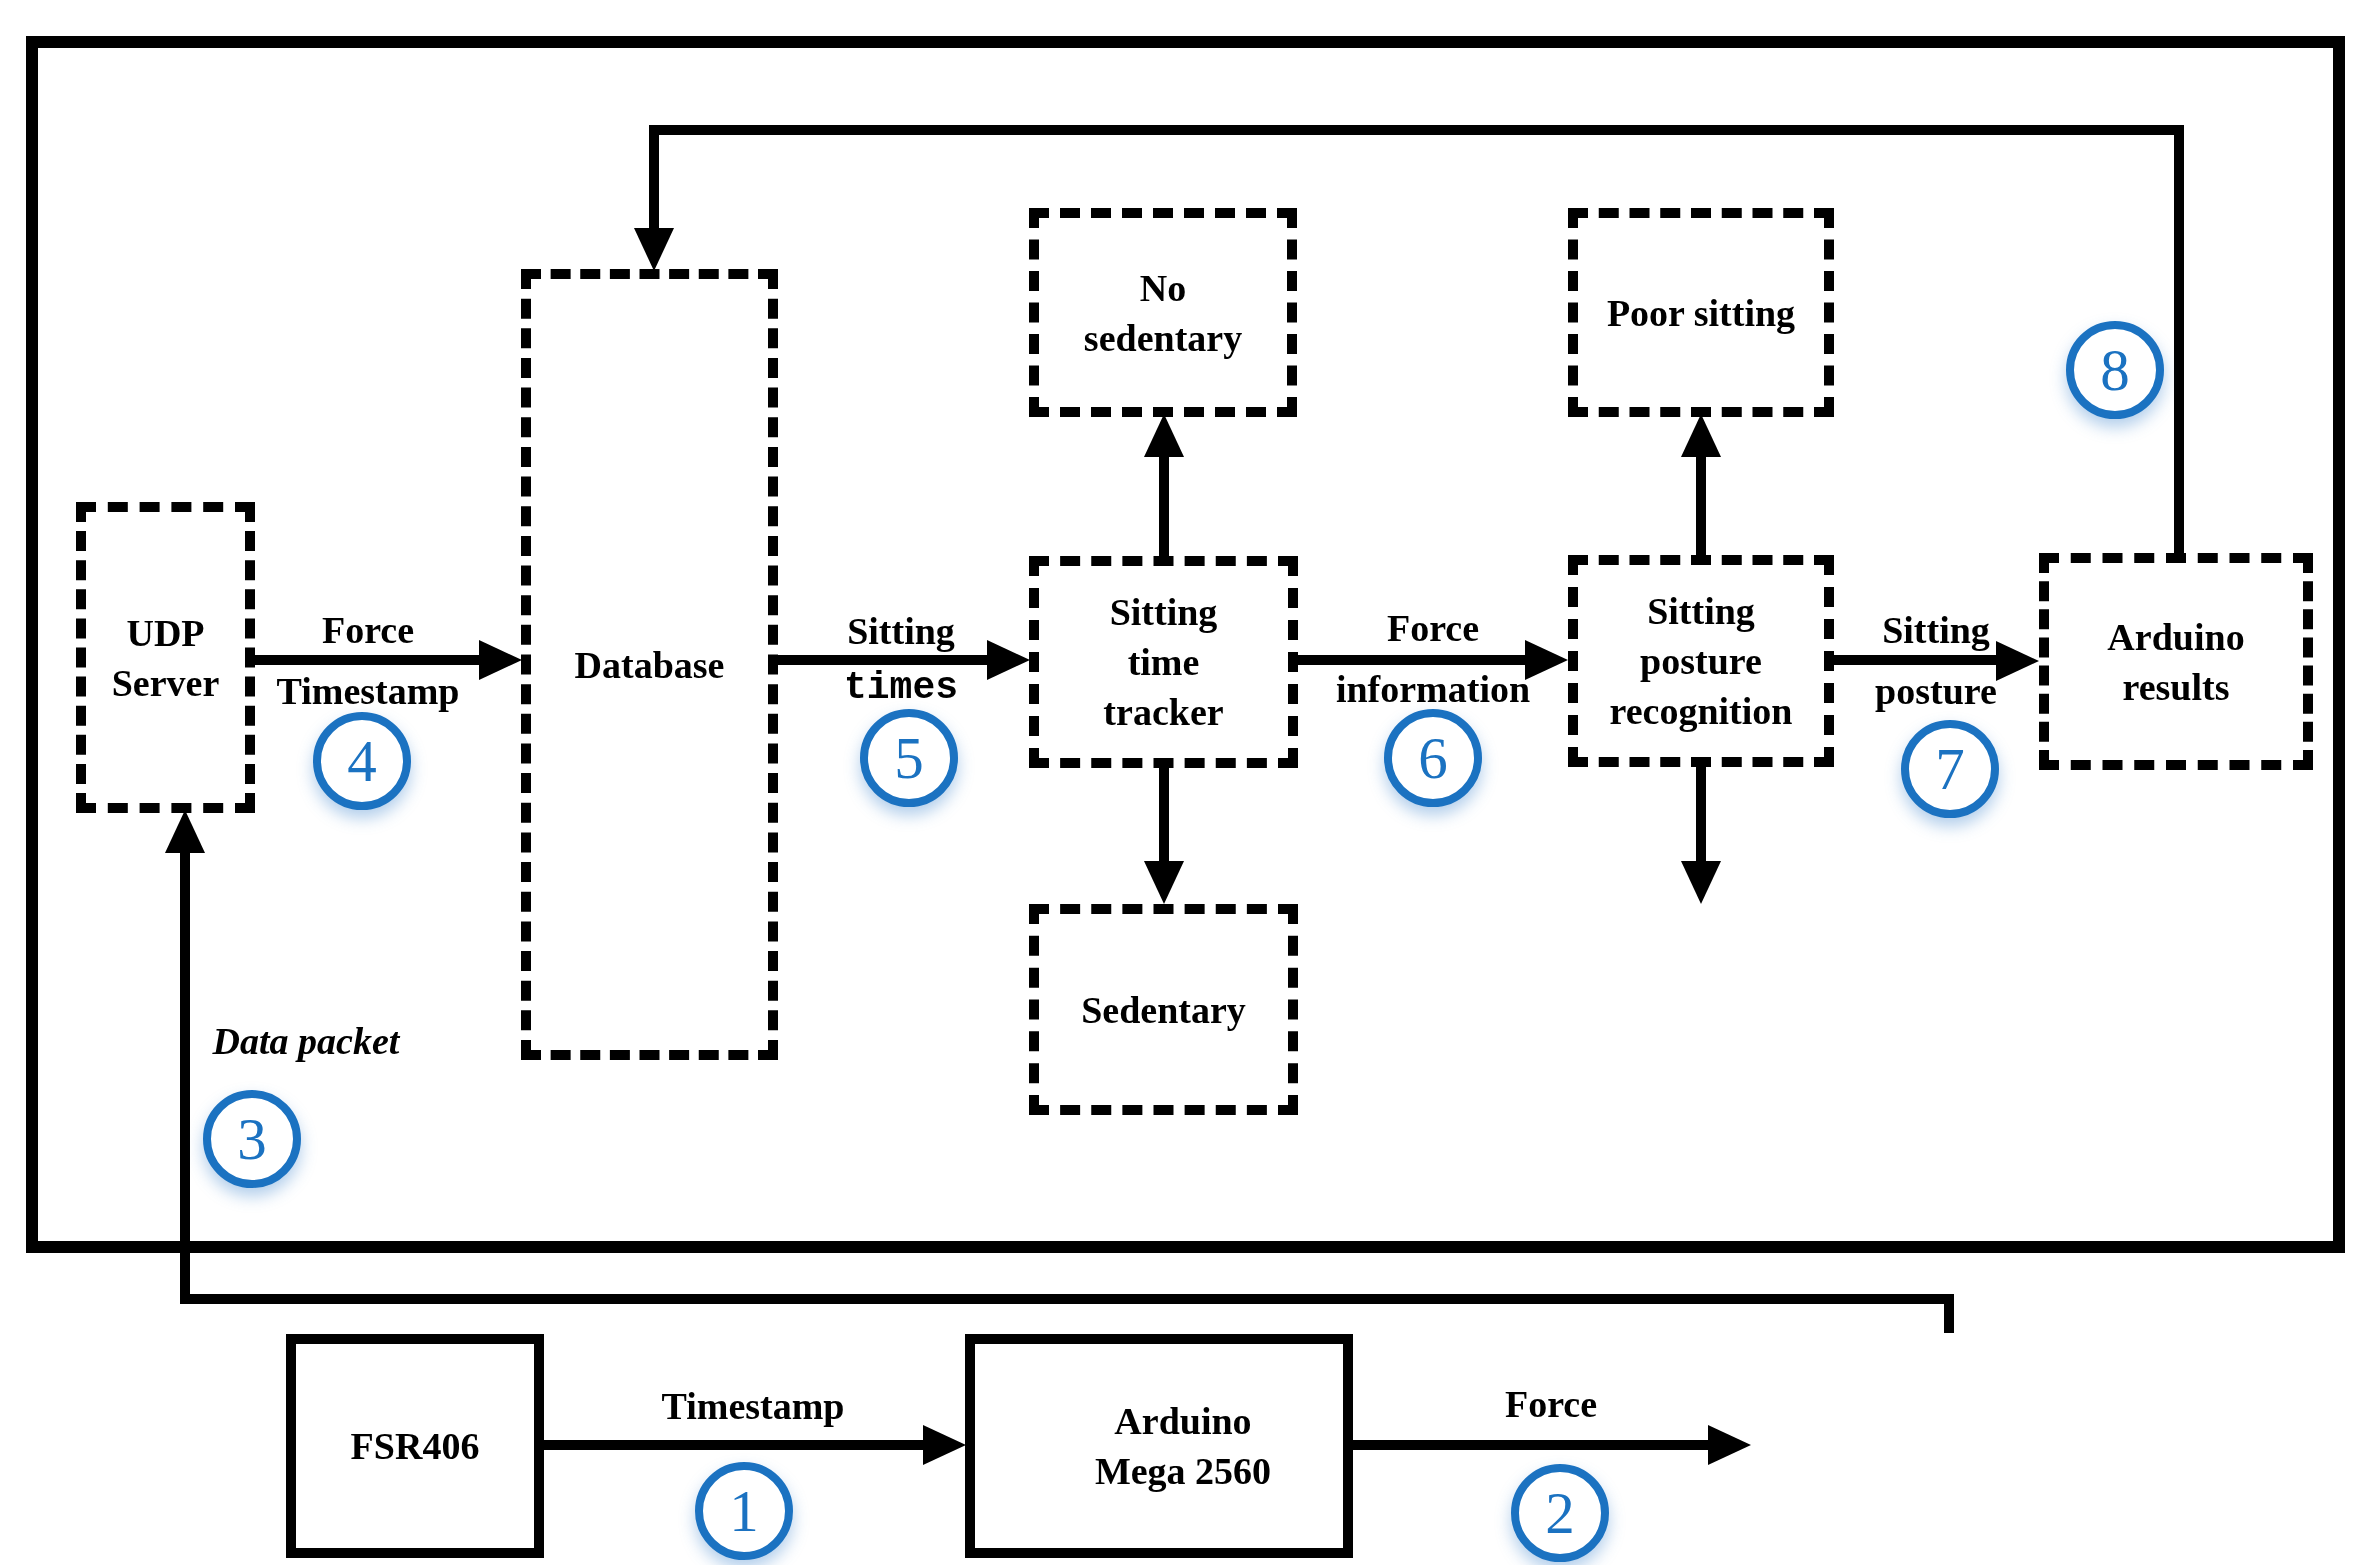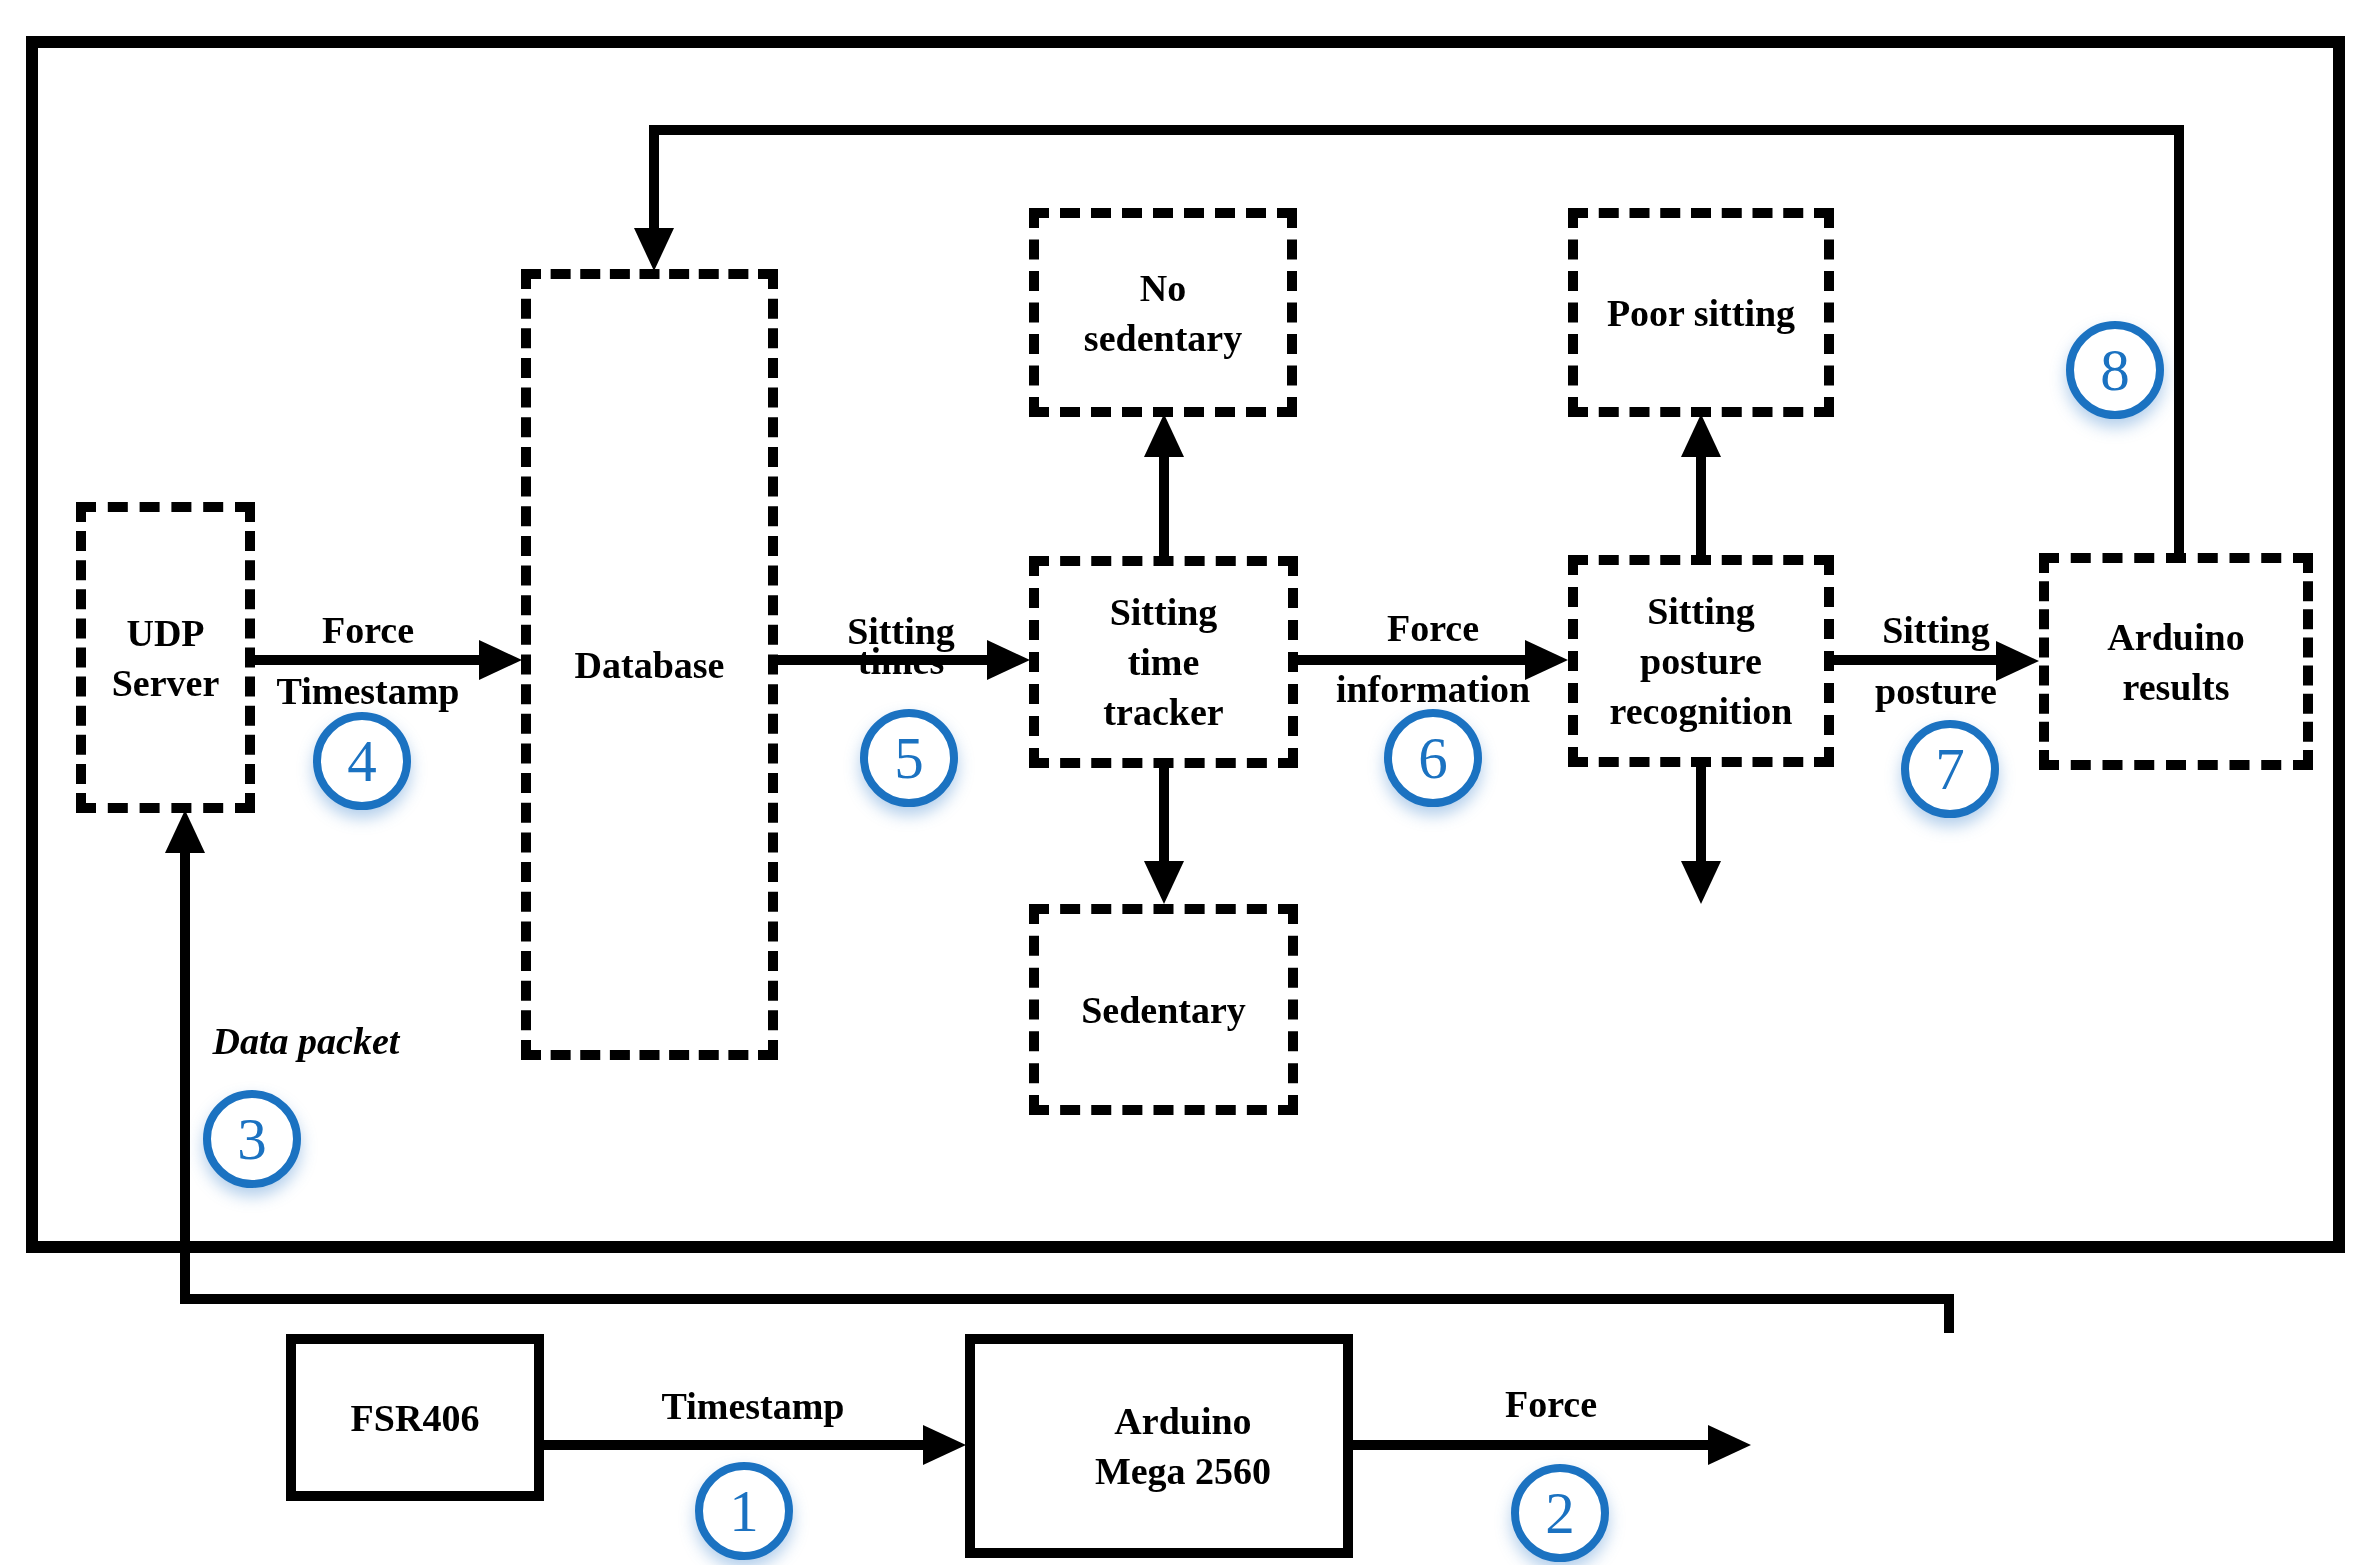--- a/index.html
+++ b/index.html
@@ -119,39 +119,39 @@
   </div>
 
 
   <div class="node dashed" style="left:2039px;top:553px;width:274px;height:217px;">
     <div class="nlines">
       <div>Arduino</div>
       <div>results</div>
     </div>
   </div>
 
-  <div class="node solid" style="left:286px;top:1334px;width:258px;height:167px;">
+  <div class="node solid" style="left:286px;top:1334px;width:258px;height:224px;">
     <div class="nlines">
       <div>FSR406</div>
     </div>
   </div>
 
   <div class="node solid" style="left:965px;top:1334px;width:388px;height:224px;padding-left:48px;">
     <div class="nlines">
       <div>Arduino</div>
       <div>Mega 2560</div>
     </div>
   </div>
 
 
   <div class="elabel" style="left:368px;top:630px;">Force</div>
   <div class="elabel" style="left:368px;top:691px;">Timestamp</div>
 
   <div class="elabel" style="left:901px;top:631px;">Sitting</div>
-  <div class="elabel" style="left:901px;top:661px;">times</div>
+  <div class="elabel" style="left:901px;top:687px;font-family:Liberation Mono, monospace;">times</div>
 
   <div class="elabel" style="left:1433px;top:628px;">Force</div>
   <div class="elabel" style="left:1433px;top:689px;">information</div>
 
   <div class="elabel" style="left:1936px;top:630px;">Sitting</div>
   <div class="elabel" style="left:1936px;top:691px;">posture</div>
 
   <div class="elabel" style="left:753px;top:1406px;">Timestamp</div>
 
   <div class="elabel" style="left:1551px;top:1404px;">Force</div>

